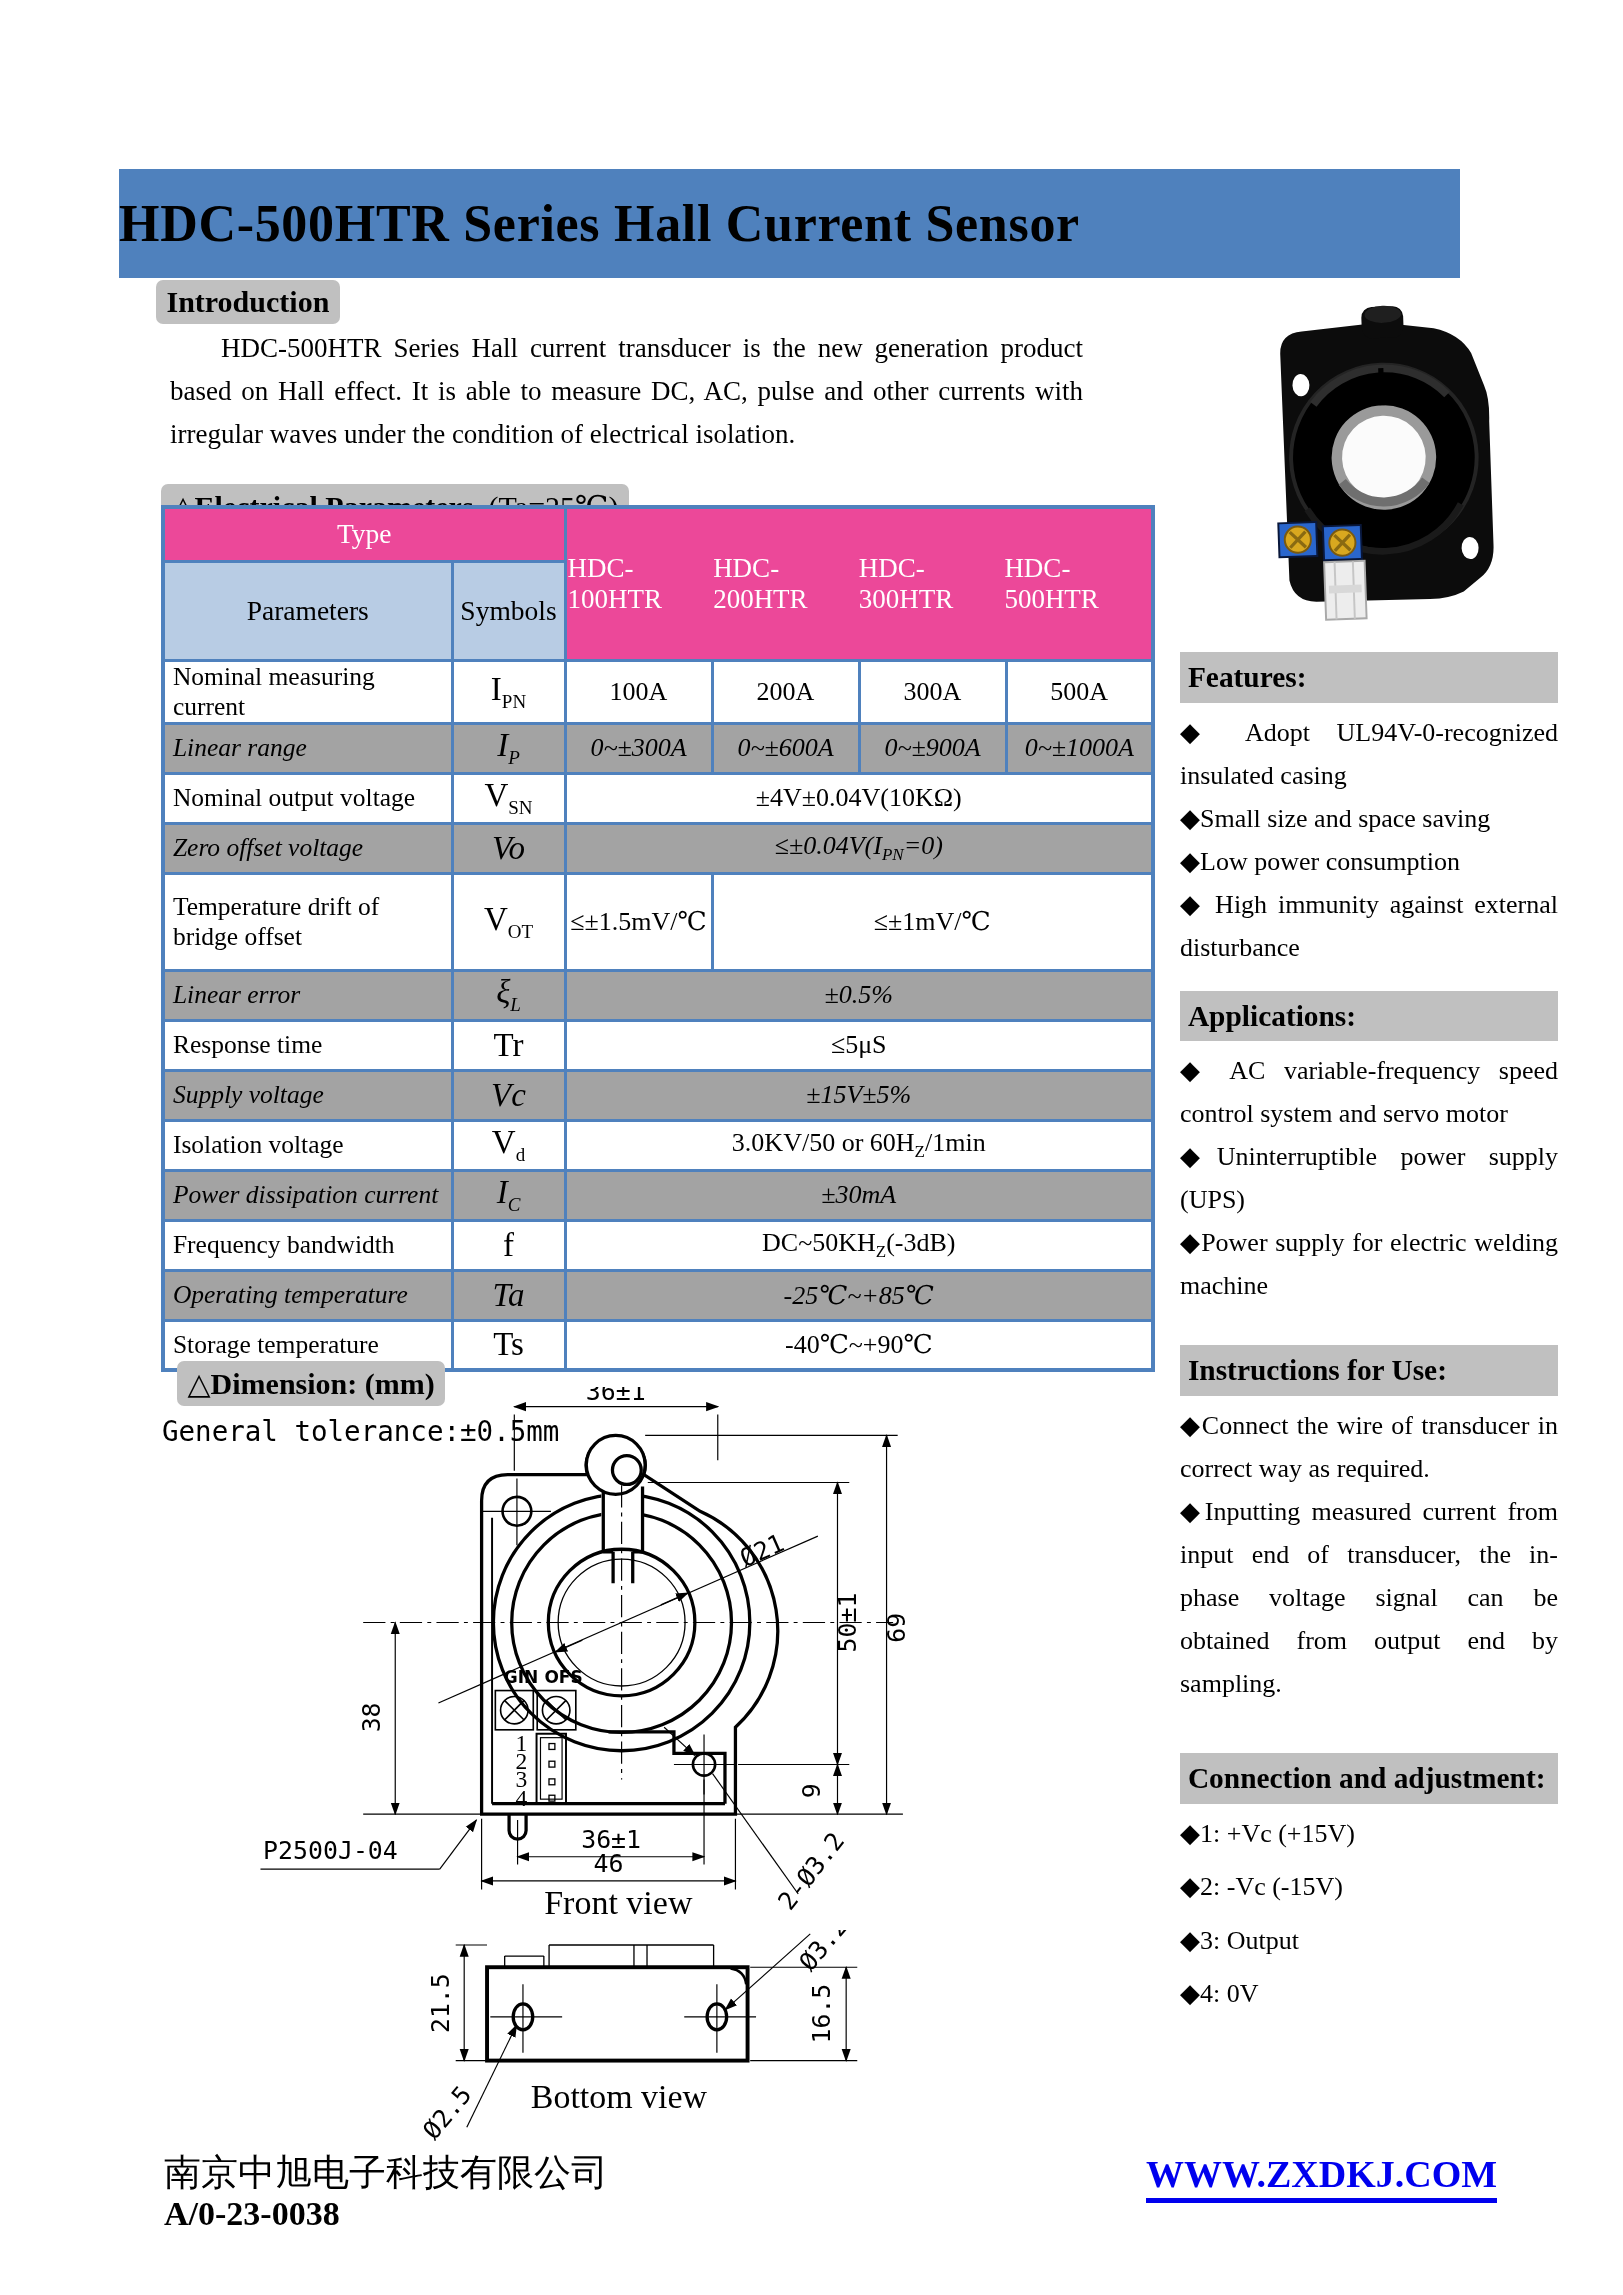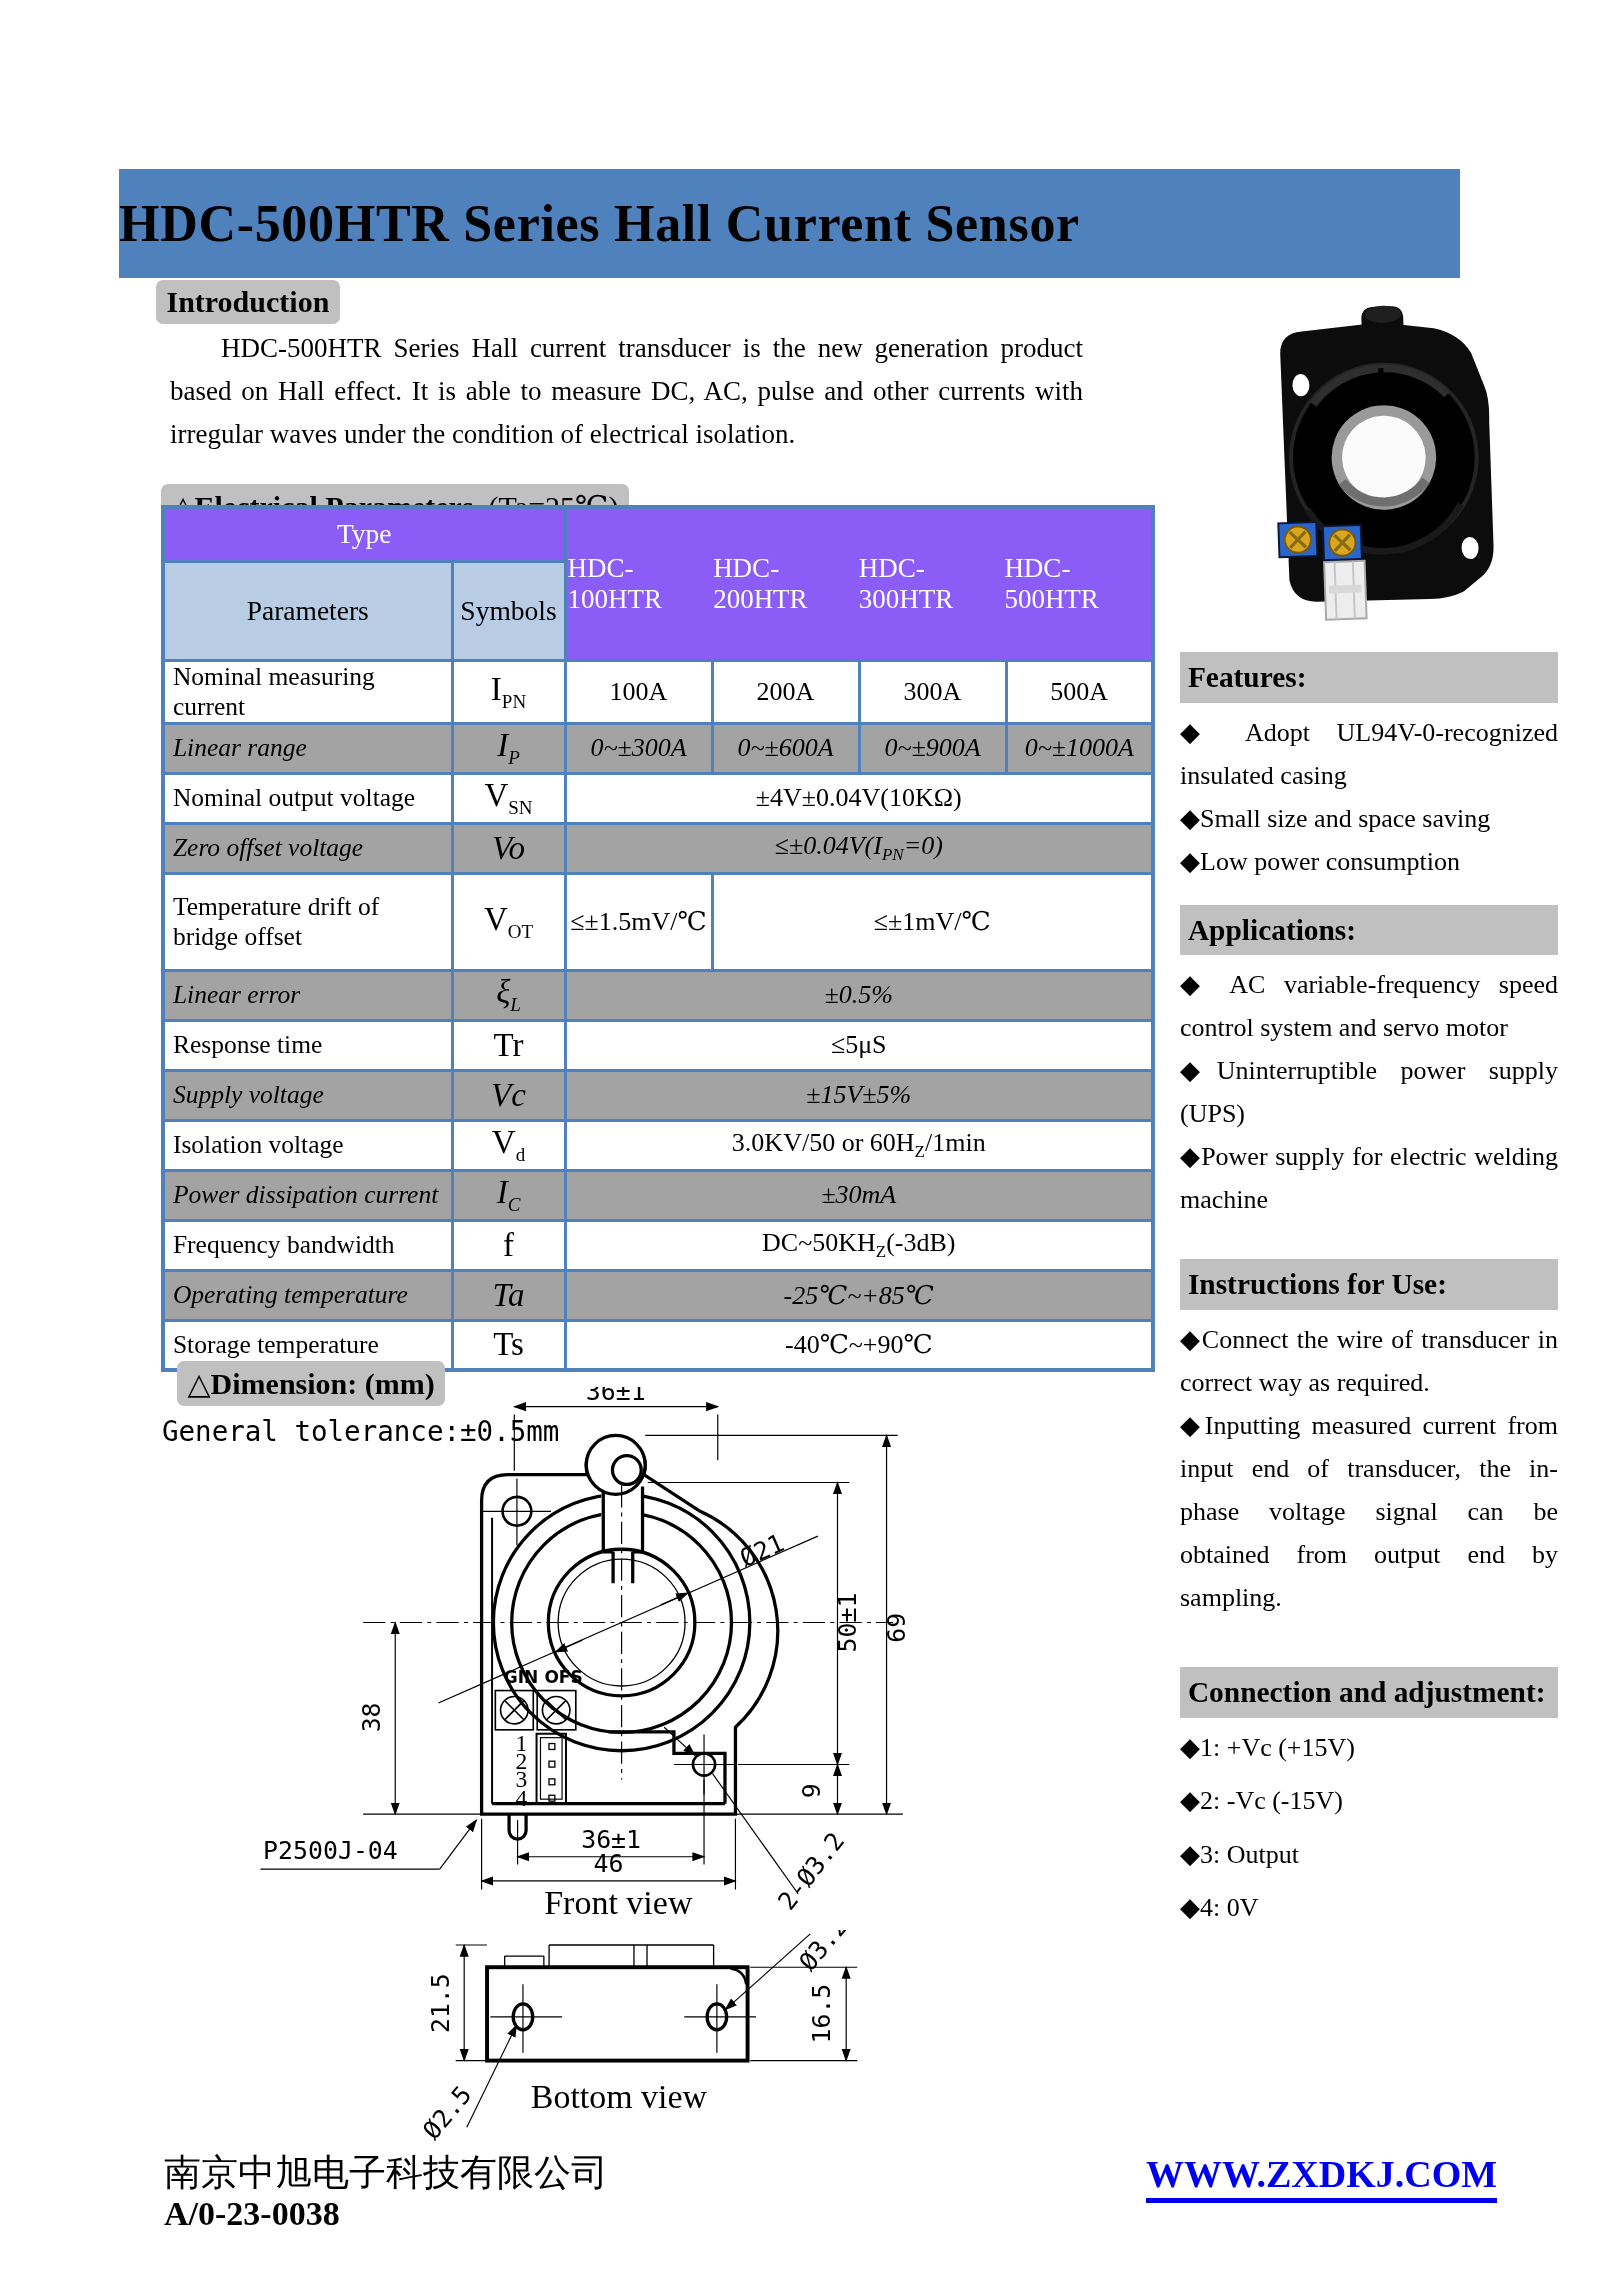--- a/index.html
+++ b/index.html
@@ -17,21 +17,21 @@
   .intro-body{position:absolute;left:170px;top:327px;width:913px;font-size:27px;line-height:43px;
               text-align:justify;text-indent:51px;}
   
   .param-table{position:absolute;left:161px;top:505px;width:991px;border-collapse:collapse;
                table-layout:fixed;border:4.6px solid #4f81bd;}
   .param-table td{border:3.3px solid #4f81bd;overflow:hidden;}
   .param-table tr{height:50px;}
   .param-table tr.hr1{height:54px;}
   .param-table tr.hr2{height:99px;}
   .param-table tr.tall{height:97px;}
-  td.dark{background:#8b5cf6;color:#fff;}
+  td.dark{background:#ec4899;color:#fff;}
   td.lightc{background:#b8cce4;}
   tr.alt td{background:#a3a3a3;font-style:italic;}
   td.type-cell{font-size:27.5px;color:#fff;text-align:center;vertical-align:middle;}
   td.sub-h{font-size:27.5px;text-align:center;}
   .models-row{display:flex;justify-content:flex-start;align-items:center;font-size:27px;}
   td.p-label{font-size:25.5px;text-align:left;padding:0 3.9px 0 7.9px;line-height:30px;}
   td.p-sym{font-size:33px;text-align:center;}
   td.p-sym sub,{font-size:19.6px;}
   td.p-sym sub{font-size:19px;}
   td.p-val{font-size:26px;text-align:center;}
@@ -343,20 +343,21 @@
     <text class="caption" x="345" y="272" text-anchor="middle">Bottom view</text>
   </svg>
 
   <div class="sidebar">
     <div class="side-sec">
       <span class="side-head">Features:</span>
       <div>
           <div class="bullet">◆ Adopt UL94V-0-recognized insulated casing</div>
           <div class="bullet">◆Small size and space saving</div>
           <div class="bullet">◆Low power consumption</div>
+          <div class="bullet">◆ High immunity against external disturbance</div>
         </div>
     </div>
     <div class="side-sec" style="margin-top:22px;">
       <span class="side-head">Applications:</span>
       <div>
           <div class="bullet">◆ AC variable-frequency speed control system and servo motor</div>
           <div class="bullet">◆Uninterruptible power supply (UPS)</div>
           <div class="bullet">◆Power supply for electric welding machine</div>
         </div>
     </div>

